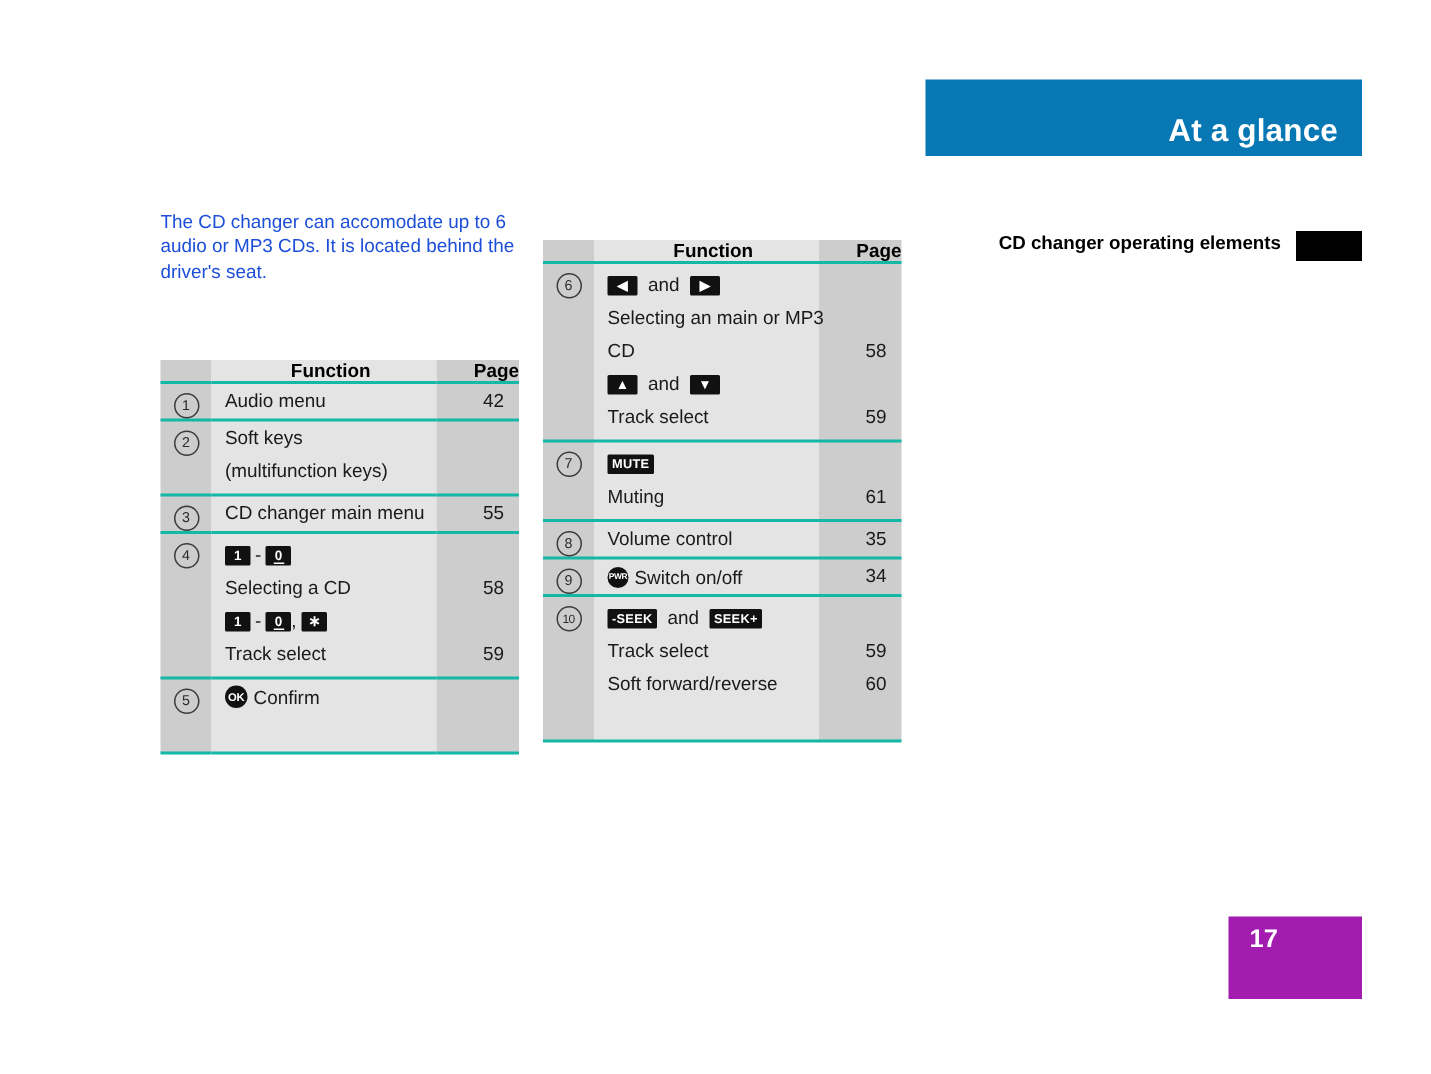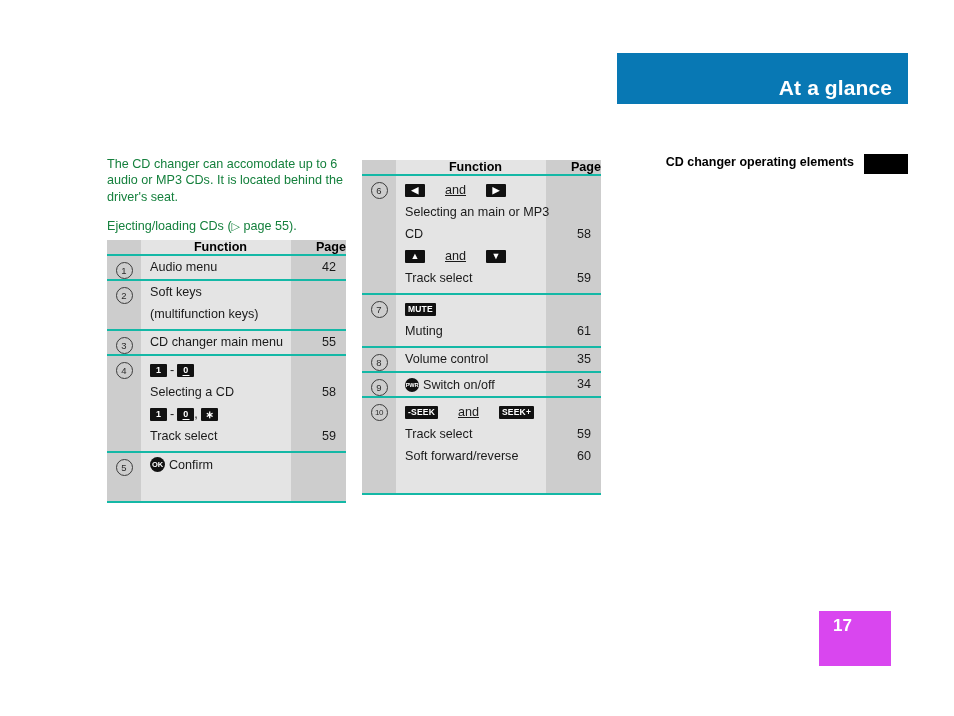--- a/index.html
+++ b/index.html
@@ -59,25 +59,25 @@
     top: 0;
     width: 44px;
     height: 20px;
     background: #000000;
   }
 
   
   .intro {
     position: absolute;
     left: 107px;
-    top: 156px;
+    top: 140px;
     width: 243px;
     font-size: 12.6px;
     line-height: 16.4px;
-    color: #15803d;
+    color: #1d4ed8;
   }
   .intro p { margin: 0 0 13px 0; }
   .tri { font-size: 11px; }
 
   
   .tbl {
     position: absolute;
     border-collapse: collapse;
     table-layout: fixed;
     font-size: 12.6px;
@@ -175,21 +175,21 @@
     font-size: 9px;
   }
   .key-text {
     height: 13px;
     line-height: 13px;
     font-size: 8.5px;
     padding: 0 3px;
     letter-spacing: .2px;
   }
   .dash { padding: 0 3px; color: #1a1a1a; }
-  .conj { padding: 0 20px; text-decoration: underline; }
+  .conj { padding: 0 7px; }
 
   .okbtn {
     display: inline-block;
     width: 15px;
     height: 15px;
     border-radius: 50%;
     background: #111111;
     color: #ffffff;
     font-size: 7.5px;
     font-weight: bold;
@@ -212,23 +212,23 @@
     vertical-align: middle;
     letter-spacing: -.2px;
   }
   .lbl-after { padding-left: 4px; vertical-align: middle; }
 
   
   .pagebox {
     position: absolute;
     left: 819px;
     top: 611px;
-    width: 72px;
+    width: 89px;
     height: 55px;
-    background: #d946ef;
+    background: #a21caf;
   }
   .pagebox span {
     position: absolute;
     left: 14px;
     top: 5px;
     font-size: 17px;
     font-weight: bold;
     color: #ffffff;
   }
 </style>
@@ -238,21 +238,20 @@
 <div class="hdr-band">
   <div class="hdr-band-title">At a glance</div>
 </div>
 <div class="hdr-sub">
   <div class="hdr-sub-text">CD changer operating elements</div>
   <div class="hdr-sub-tab"></div>
 </div>
 
 <div class="intro">
   <p>The CD changer can accomodate up to 6 audio or MP3 CDs. It is located behind the driver's seat.</p>
-  <p><span>Ejecting/loading CDs (</span><span class="tri">▷</span><span> page 55).</span></p>
 </div>
 
 <table class="tbl" id="tbl-left">
   <colgroup>
     <col class="col-num">
       <col class="col-fn">
       <col class="col-page">
   </colgroup>
   <thead>
     <tr class="hrow">

